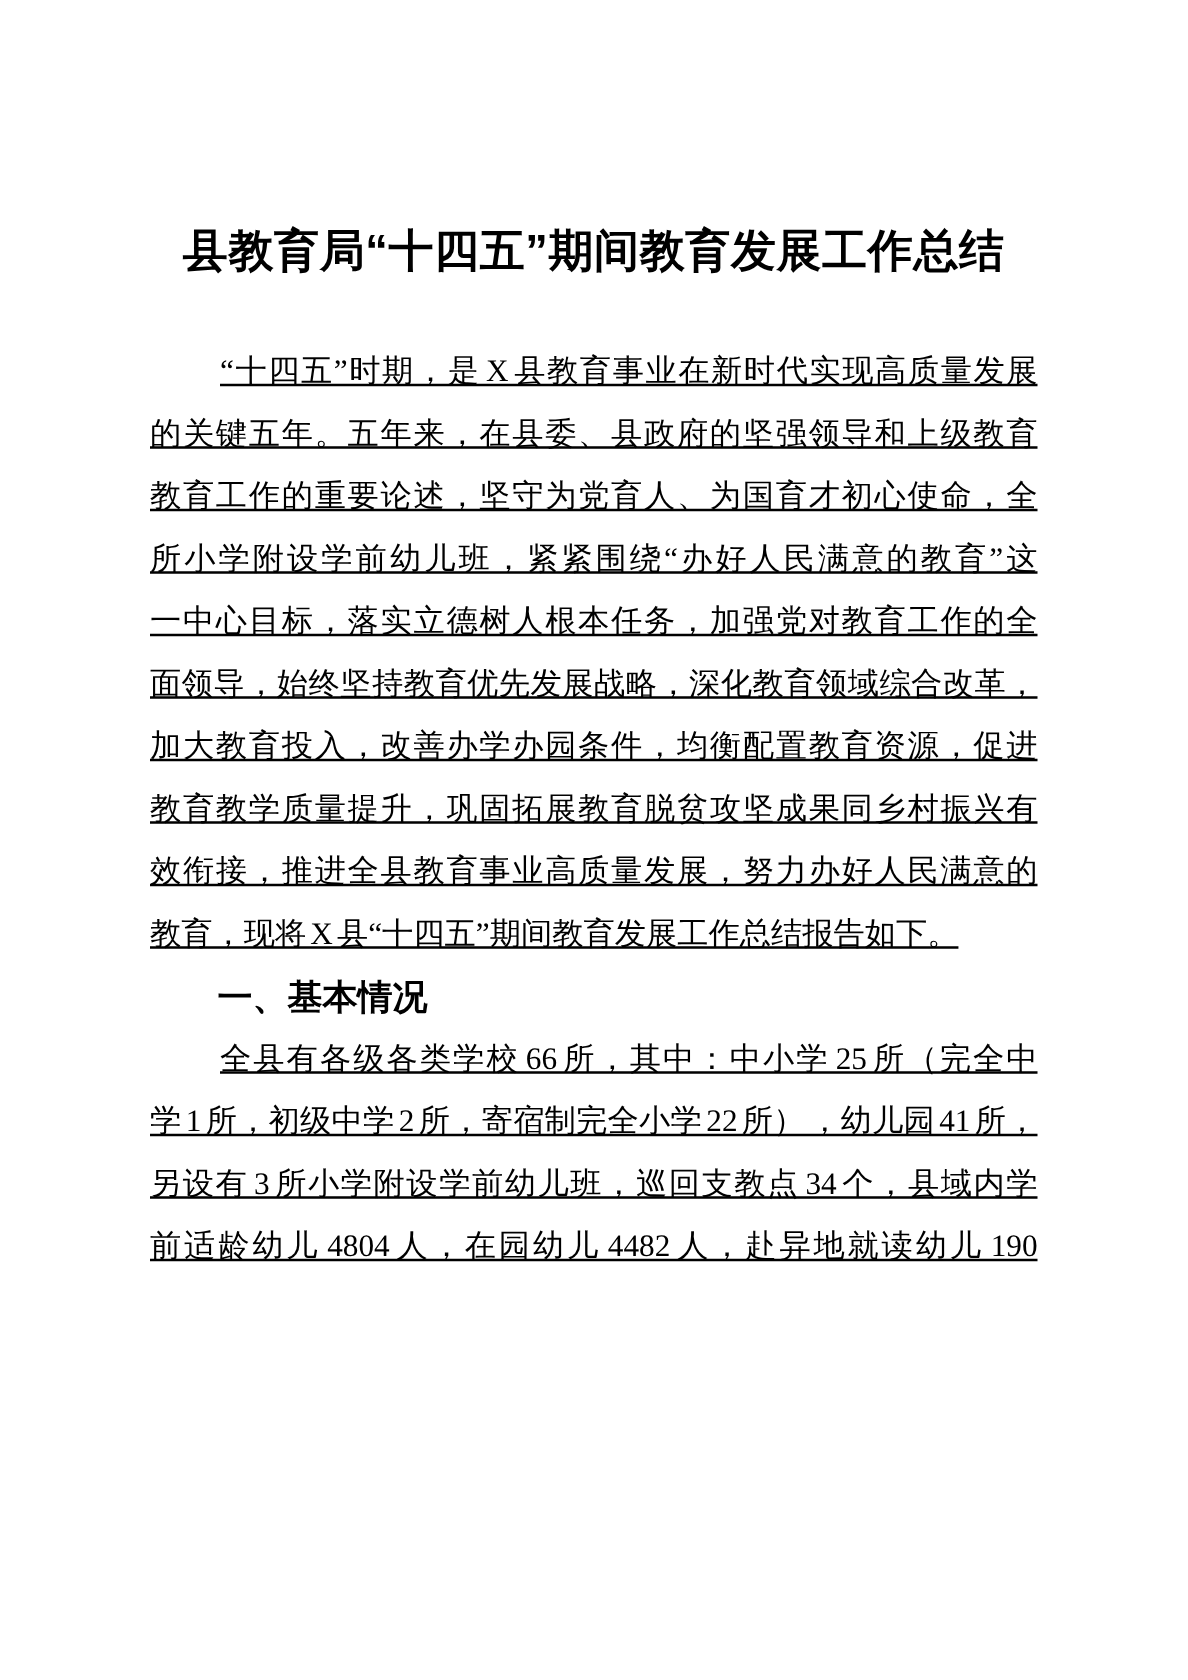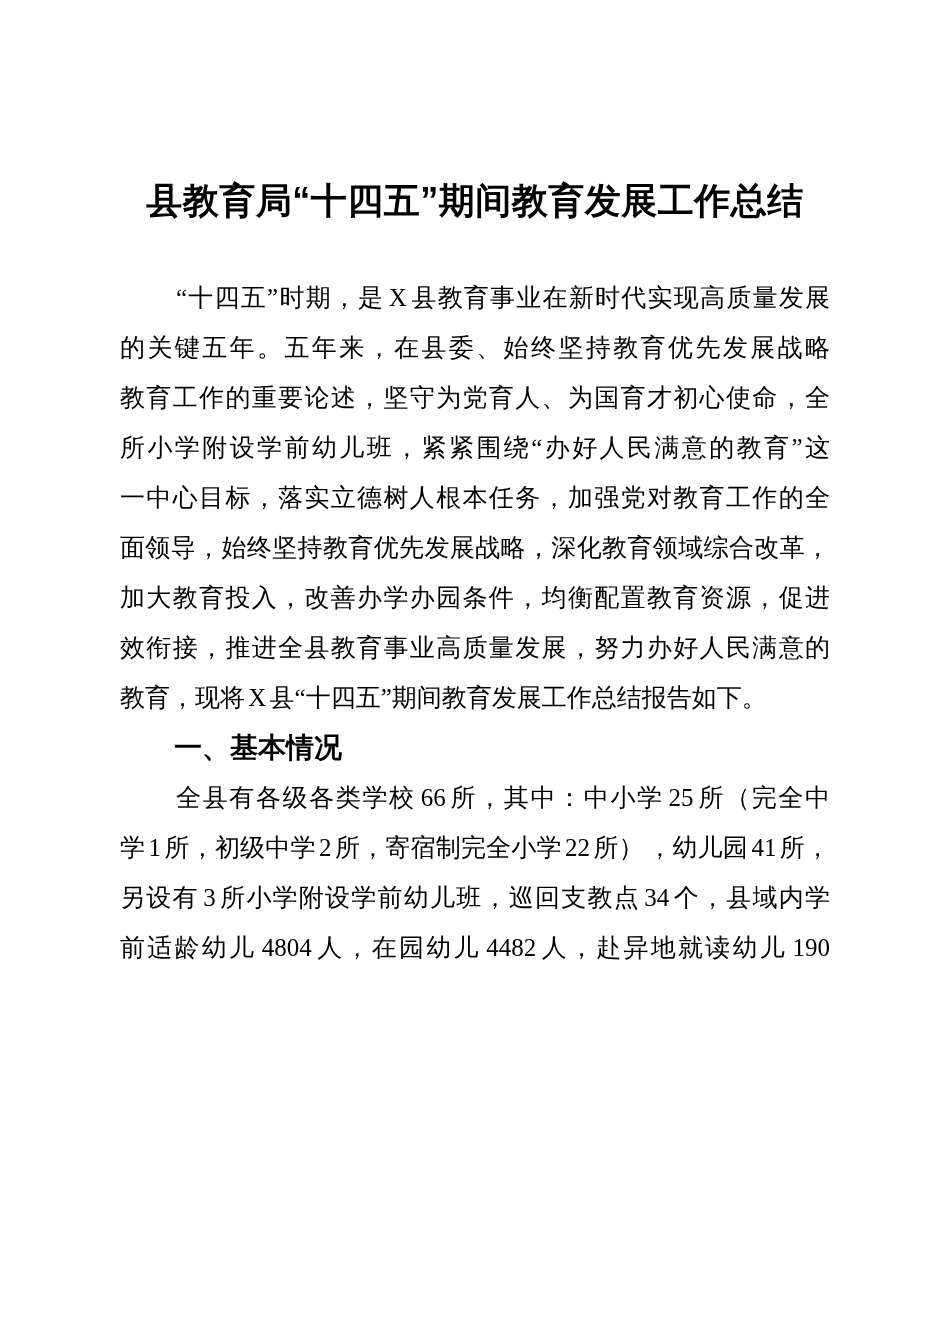--- a/index.html
+++ b/index.html
@@ -35,20 +35,21 @@
     top: 273px;
     left: 120px;
     width: 710px;
     font-size: 25px;
     line-height: 50px;
     word-spacing: -3px;
   }
   .line {
     text-align: justify;
     text-align-last: justify;
+    text-decoration: underline;
   }
   .line.indent {
     text-indent: 56px;
   }
   .line.para-end {
     text-align-last: left;
   }
   .section-heading {
     font-family: "Liberation Sans", "DejaVu Sans", sans-serif;
     font-weight: bold;
@@ -77,26 +78,27 @@
 </style>
 </head>
 <body>
 
 <div class="page">
 
   <h1 class="doc-title">县教育局“十四五”期间教育发展工作总结</h1>
 
   <div class="content">
     <div class="line indent">“十四五”时期，是 X 县教育事业在新时代实现高质量发展</div>
-    <div class="line">的关键五年。五年来，在县委、始终坚持教育优先发展战略</div>
+    <div class="line">的关键五年。五年来，在县委、县政府的坚强领导和上级教育</div>
     <div class="line">教育工作的重要论述，坚守为党育人、为国育才初心使命，全</div>
     <div class="line">所小学附设学前幼儿班，紧紧围绕“办好人民满意的教育”这</div>
     <div class="line">一中心目标，落实立德树人根本任务，加强党对教育工作的全</div>
     <div class="line">面领导，始终坚持教育优先发展战略，深化教育领域综合改革，</div>
     <div class="line">加大教育投入，改善办学办园条件，均衡配置教育资源，促进</div>
+    <div class="line">教育教学质量提升，巩固拓展教育脱贫攻坚成果同乡村振兴有</div>
     <div class="line">效衔接，推进全县教育事业高质量发展，努力办好人民满意的</div>
     <div class="line para-end">教育，现将 X 县“十四五”期间教育发展工作总结报告如下。</div>
 
     <div class="section-heading">一、基本情况</div>
 
     <div class="line indent">全县有各级各类学校 66 所，其中：中小学 25 所（完全中</div>
     <div class="line">学 1 所，初级中学 2 所，寄宿制完全小学 22 所） ，幼儿园 41 所，</div>
     <div class="line">另设有 3 所小学附设学前幼儿班，巡回支教点 34 个，县域内学</div>
     <div class="line">前适龄幼儿 4804 人，在园幼儿 4482 人，赴异地就读幼儿 190</div>
   </div>

